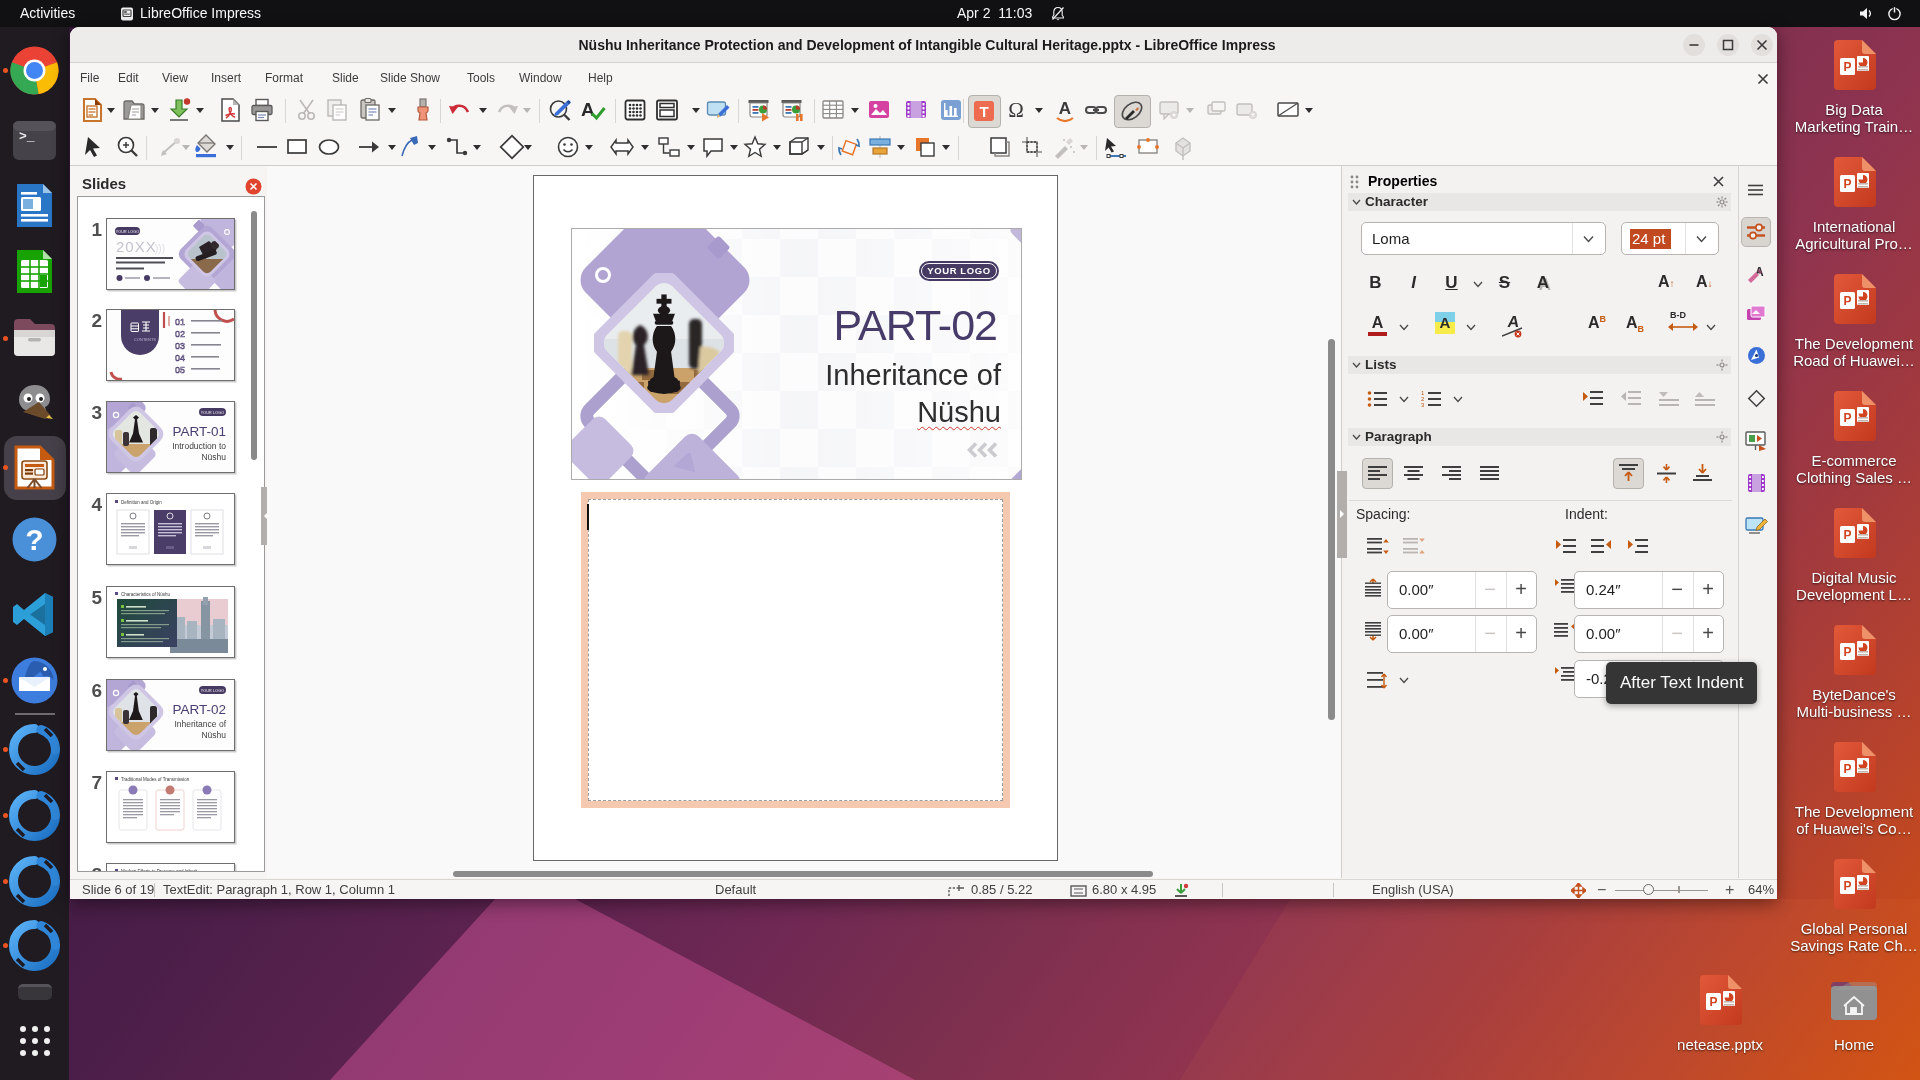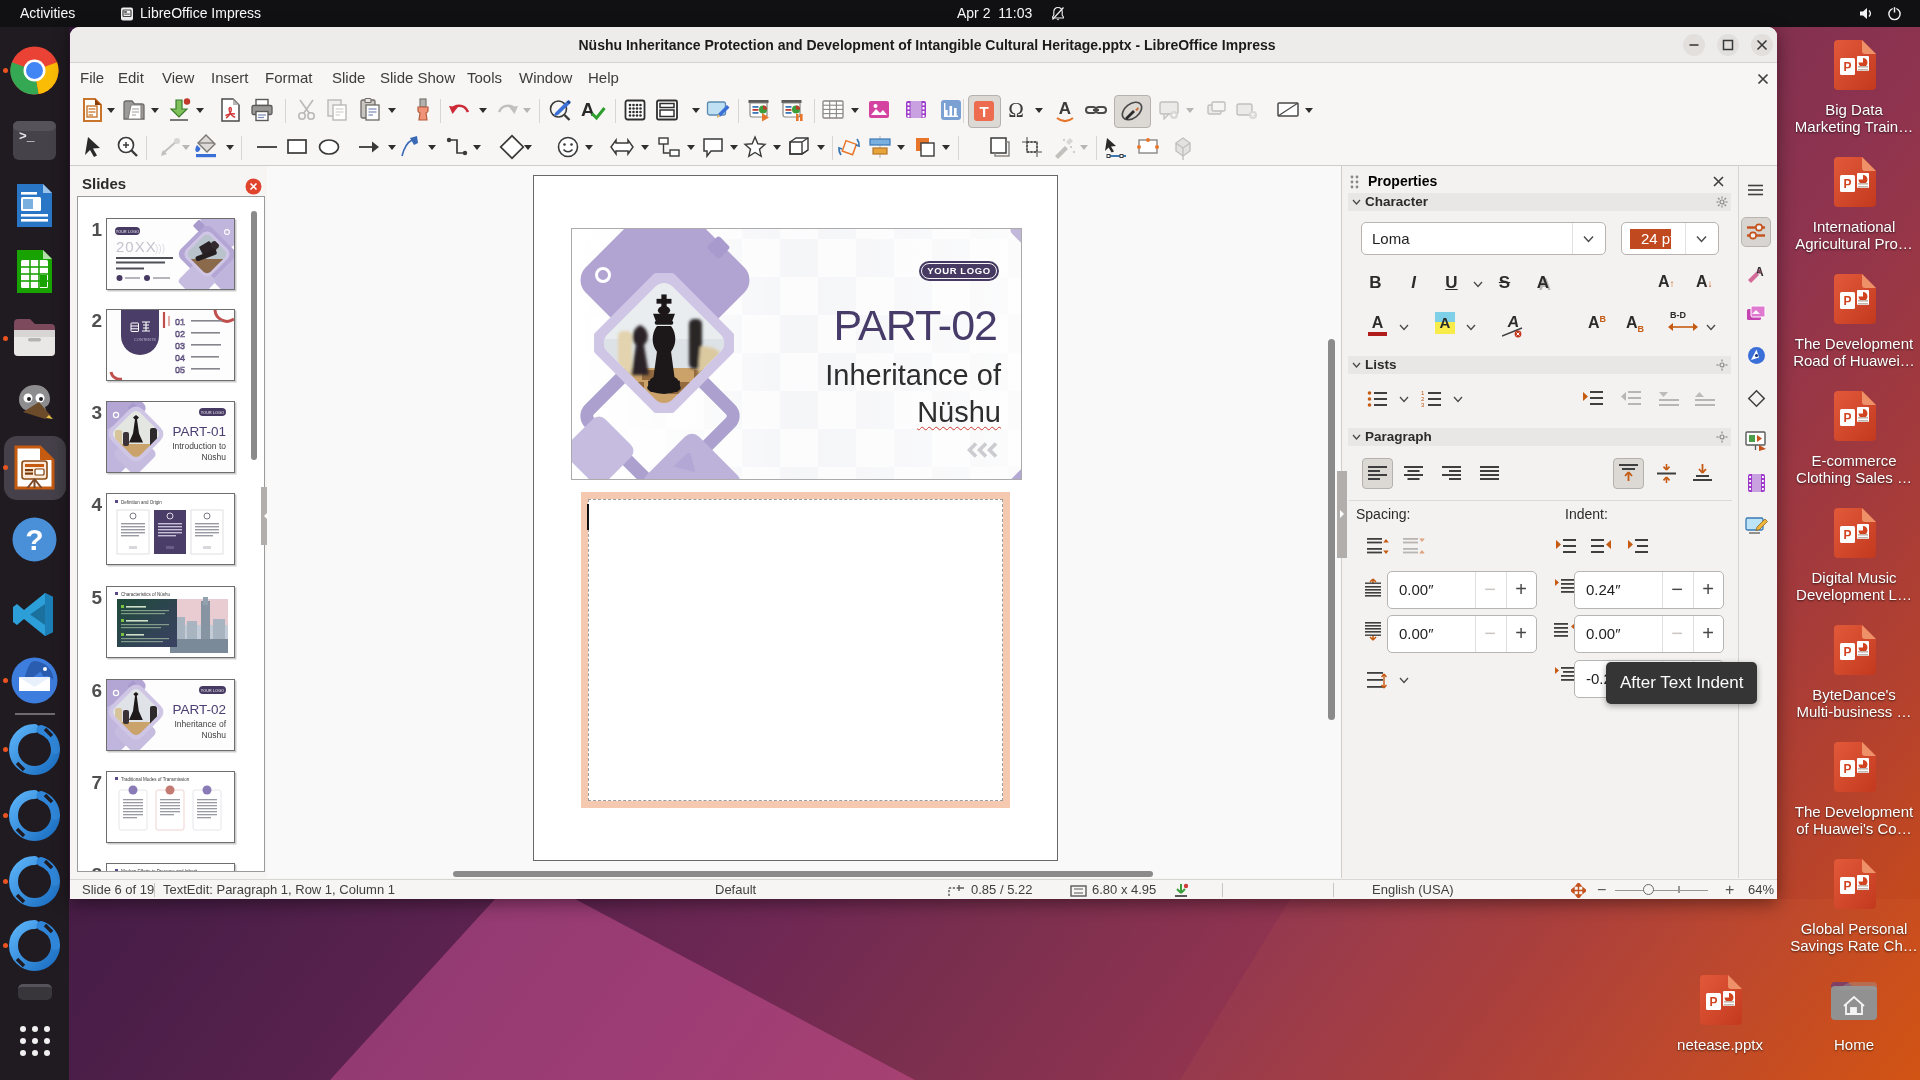--- a/index.html
+++ b/index.html
@@ -16,21 +16,21 @@
 #dock { position:absolute; left:0; top:27px; width:69px; height:1053px; background:#201a21; }
 .dkic { position:absolute; left:9px; width:51px; height:51px; }
 .dot { position:absolute; left:3px; width:5px; height:5px; border-radius:50%; background:#e95420; }
 
 #win { position:absolute; left:70px; top:27px; width:1707px; height:872px; background:#f6f5f4; border-radius:9px 9px 0 0; box-shadow:0 4px 18px rgba(0,0,0,.45); }
 #titlebar { position:absolute; left:0; top:0; width:1707px; height:36px; background:#eeeceb; border-radius:9px 9px 0 0; border-bottom:1px solid #d5d2cf; }
 #titlebar .title { position:absolute; left:7px; right:0; top:0; height:36px; line-height:36px; text-align:center; font-size:14px; font-weight:bold; color:#1b1b1b; }
 .wbtn { position:absolute; top:7px; width:22px; height:22px; border-radius:50%; background:#e2dfdd; color:#333; text-align:center; }
 
 #menubar { position:absolute; left:0; top:37px; width:1707px; height:29px; background:#f7f6f5; }
-#menubar span { position:absolute; top:0; height:29px; line-height:28px; font-size:15px; color:#3c3c3c; }
+#menubar span { position:absolute; top:0; height:29px; line-height:28px; font-size:12px; color:#3c3c3c; }
 
 #tb1 { position:absolute; left:0; top:66px; width:1707px; height:37px; background:#f7f6f5; }
 #tb2 { position:absolute; left:0; top:103px; width:1707px; height:36px; background:#f7f6f5; border-bottom:1px solid #cfccc9; }
 .ti { position:absolute; width:26px; height:26px; }
 .tsep { position:absolute; top:6px; width:1px; height:24px; background:#d8d5d2; }
 .darr { position:absolute; width:0; height:0; border-left:4.5px solid transparent; border-right:4.5px solid transparent; border-top:5px solid #2e2e2e; }
 .darr.g { border-top-color:#b8b5b2; }
 
 #content { position:absolute; left:0; top:139px; width:1707px; height:712px; }
 #slidespanel { position:absolute; left:0; top:0; width:197px; height:712px; background:#f6f5f4; }
@@ -1050,21 +1050,21 @@
           </div>
         <div class="abs" style="left:19px;top:56px;width:245px;height:33px;background:#fff;border:1px solid #b7b4b1;border-radius:5px;">
           <div class="abs" style="left:10px;top:0;height:31px;line-height:31px;font-size:15px;color:#1e1e1e;">Loma</div>
           <div class="abs" style="left:210px;top:0;width:1px;height:31px;background:#e4e2e0;"></div>
           <svg class="abs" style="left:221px;top:12px;" width="11" height="8" viewBox="0 0 11 8">
               <path d="M1 1.5l4.5 5L10 1.5" fill="none" stroke="#4a4a4a" stroke-width="1.4"></path>
             </svg>
         </div>
         <div class="abs" style="left:279px;top:56px;width:98px;height:33px;background:#fff;border:1px solid #b7b4b1;border-radius:5px;">
           <div class="abs" style="left:8px;top:6px;width:41px;height:20px;background:#c0491f;"></div>
-          <div class="abs" style="left:10px;top:0;height:31px;line-height:31px;font-size:15px;color:#fff;margin-left:9px;">24 pt</div>
+          <div class="abs" style="left:10px;top:0;height:31px;line-height:31px;font-size:15px;color:#fff;">24 pt</div>
           <div class="abs" style="left:63px;top:0;width:1px;height:31px;background:#e4e2e0;"></div>
           <svg class="abs" style="left:74px;top:12px;" width="11" height="8" viewBox="0 0 11 8">
               <path d="M1 1.5l4.5 5L10 1.5" fill="none" stroke="#4a4a4a" stroke-width="1.4"></path>
             </svg>
         </div>
 
         <div class="abs" style="left:24px;top:107px;width:19px;text-align:center;font-size:17px;font-weight:bold;color:#2b2b2b;">B</div>
         <div class="abs" style="left:62px;top:107px;width:19px;text-align:center;font-size:17px;font-style:italic;font-weight:bold;color:#2b2b2b;">I</div>
         <div class="abs" style="left:100px;top:107px;width:19px;text-align:center;font-size:17px;font-weight:bold;color:#2b2b2b;text-decoration:underline;">U</div>
         <svg class="abs" style="left:131px;top:115px;" width="10" height="7" viewBox="0 0 10 7">

